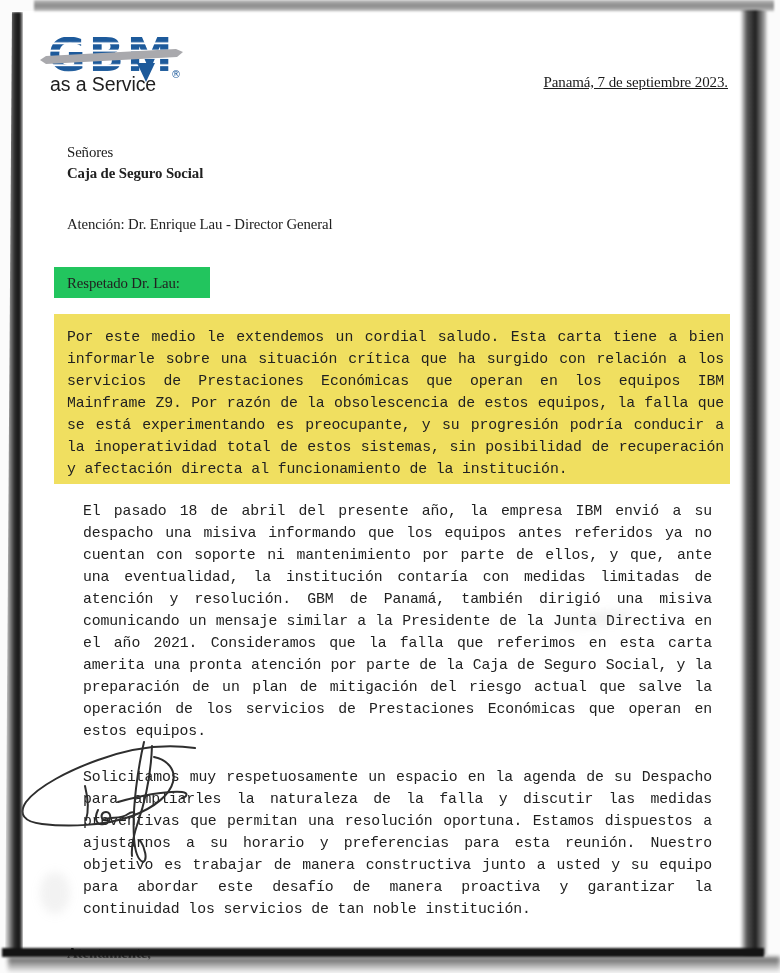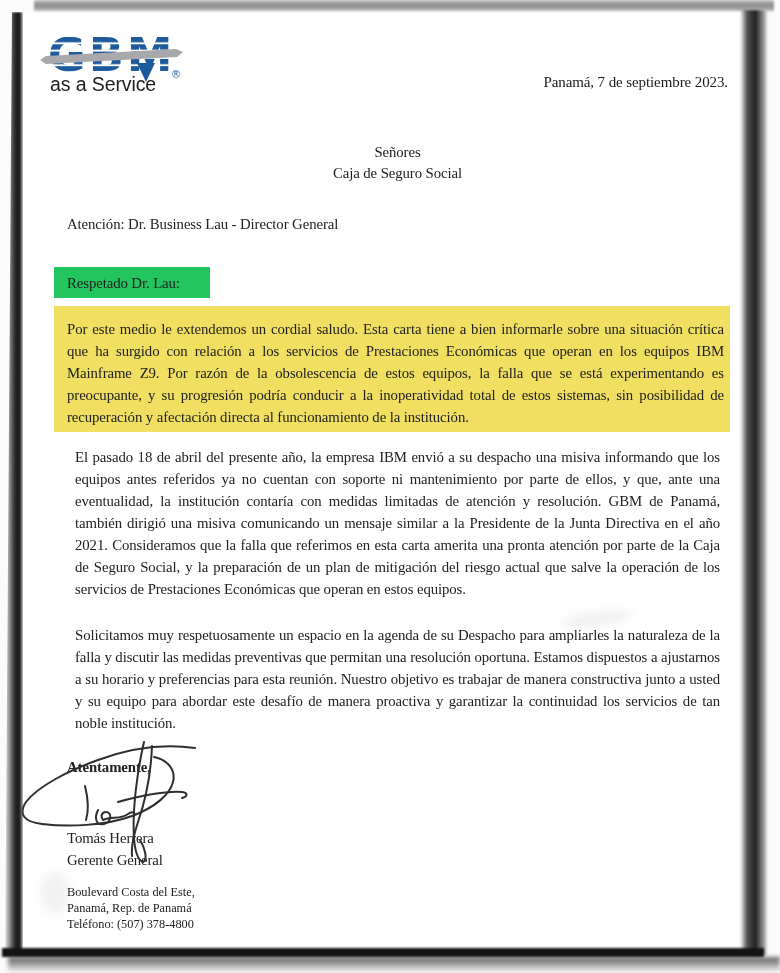--- a/index.html
+++ b/index.html
@@ -20,29 +20,29 @@
   .shadow-bottom{position:absolute;left:2px;right:16px;bottom:16px;height:9px;background:#141414;
     filter:blur(1.2px);z-index:6;}
   .shadow-bottom-glow{position:absolute;left:8px;right:0;bottom:0;height:16px;
     background:linear-gradient(to bottom,#5a5a5a,#b9b9b9 60%,rgba(232,232,232,0));filter:blur(2px);z-index:5;}
 
   
   .content{position:relative;padding:26px 29px 0 55px;color:#212121;font-size:14.8px;
     letter-spacing:-0.1px;line-height:22px;}
   .header{display:flex;justify-content:space-between;align-items:flex-end;}
   .logo{width:150px;height:58px;margin-left:-27px;}
-  .date{font-size:15px;margin-bottom:2px;color:#1c1c1c;}
+  .date{font-size:15px;margin-bottom:2px;color:#1c1c1c;text-decoration:underline;}
 
-  .address{margin-top:47px;line-height:21px;text-align:center;}
-  .address .org{font-weight:normal;}
+  .address{margin-top:47px;line-height:21px;}
+  .address .org{font-weight:bold;}
   .attention{margin-top:30px;line-height:21px;}
 
   .salutation-row{margin-top:32px;line-height:20px;}
   .hl-salutation{display:inline-block;background:#22c55e;padding:6px 30px 5px 13px;margin-left:-13px;}
-  .para{margin:8px;text-align:justify;}
+  .para{margin:16px;text-align:justify;font-family:Liberation Mono, monospace;}
   .para.hl{background:#f0df60;margin-left:-13px;margin-right:-2px;padding:12px 6px 4px 13px;}
   .para.p2{margin-top:14px;}
   .para.p3{margin-top:24px;}
 
   .closing{margin-top:22px;font-weight:bold;}
   .signer{margin-top:50px;line-height:21.5px;}
   .footer{margin-top:13px;font-size:12.3px;line-height:16.2px;color:#202020;letter-spacing:0;}
 
   .signature{position:absolute;left:10px;top:738px;width:205px;height:130px;z-index:4;pointer-events:none;}
   .signature path{fill:none;stroke:#2e2e2e;stroke-width:2;stroke-linecap:round;stroke-linejoin:round;}
@@ -73,21 +73,21 @@
           <text x="10" y="54" font-size="19.5" fill="#1e1e1e" font-family="'Liberation Sans',sans-serif">as a Service</text>
         </svg>
         <div class="date">Panamá, 7 de septiembre 2023.</div>
       </div>
 
       <div class="address">
         <div>Señores</div>
         <div class="org">Caja de Seguro Social</div>
       </div>
 
-      <div class="attention">Atención: Dr. Business Lau - Director General</div>
+      <div class="attention">Atención: Dr. Enrique Lau - Director General</div>
 
       <div class="salutation-row">
         <span class="hl-salutation">Respetado Dr. Lau:</span>
       </div>
 
       <p class="para hl">Por este medio le extendemos un cordial saludo.  Esta carta tiene a bien informarle sobre una situación crítica que ha surgido con relación a los servicios de Prestaciones Económicas que operan en los equipos IBM Mainframe Z9.  Por razón de la obsolescencia de estos equipos, la falla que se está experimentando es preocupante, y su progresión podría conducir a la inoperatividad total de estos sistemas, sin posibilidad de recuperación y afectación directa al funcionamiento de la institución.</p>
       <p class="para p2">El pasado 18 de abril del presente año, la empresa IBM envió a su despacho una misiva informando que los equipos antes referidos ya no cuentan con soporte ni mantenimiento por parte de ellos, y que, ante una eventualidad, la institución contaría con medidas limitadas de atención y resolución.  GBM de Panamá, también dirigió una misiva comunicando un mensaje similar a la Presidente de la Junta Directiva en el año 2021.  Consideramos que la falla que referimos en esta carta amerita una pronta atención por parte de la Caja de Seguro Social, y la preparación de un plan de mitigación del riesgo actual que salve la operación de los servicios de Prestaciones Económicas que operan en estos equipos.</p>
       <p class="para p3">Solicitamos muy respetuosamente un espacio en la agenda de su Despacho para ampliarles la naturaleza de la falla y discutir las medidas preventivas que permitan una resolución oportuna.  Estamos dispuestos a ajustarnos a su horario y preferencias para esta reunión. Nuestro objetivo es trabajar de manera constructiva junto a usted y su equipo para abordar este desafío de manera proactiva y garantizar la continuidad los servicios de tan noble institución.</p>
 
       <div class="closing">Atentamente,</div>

